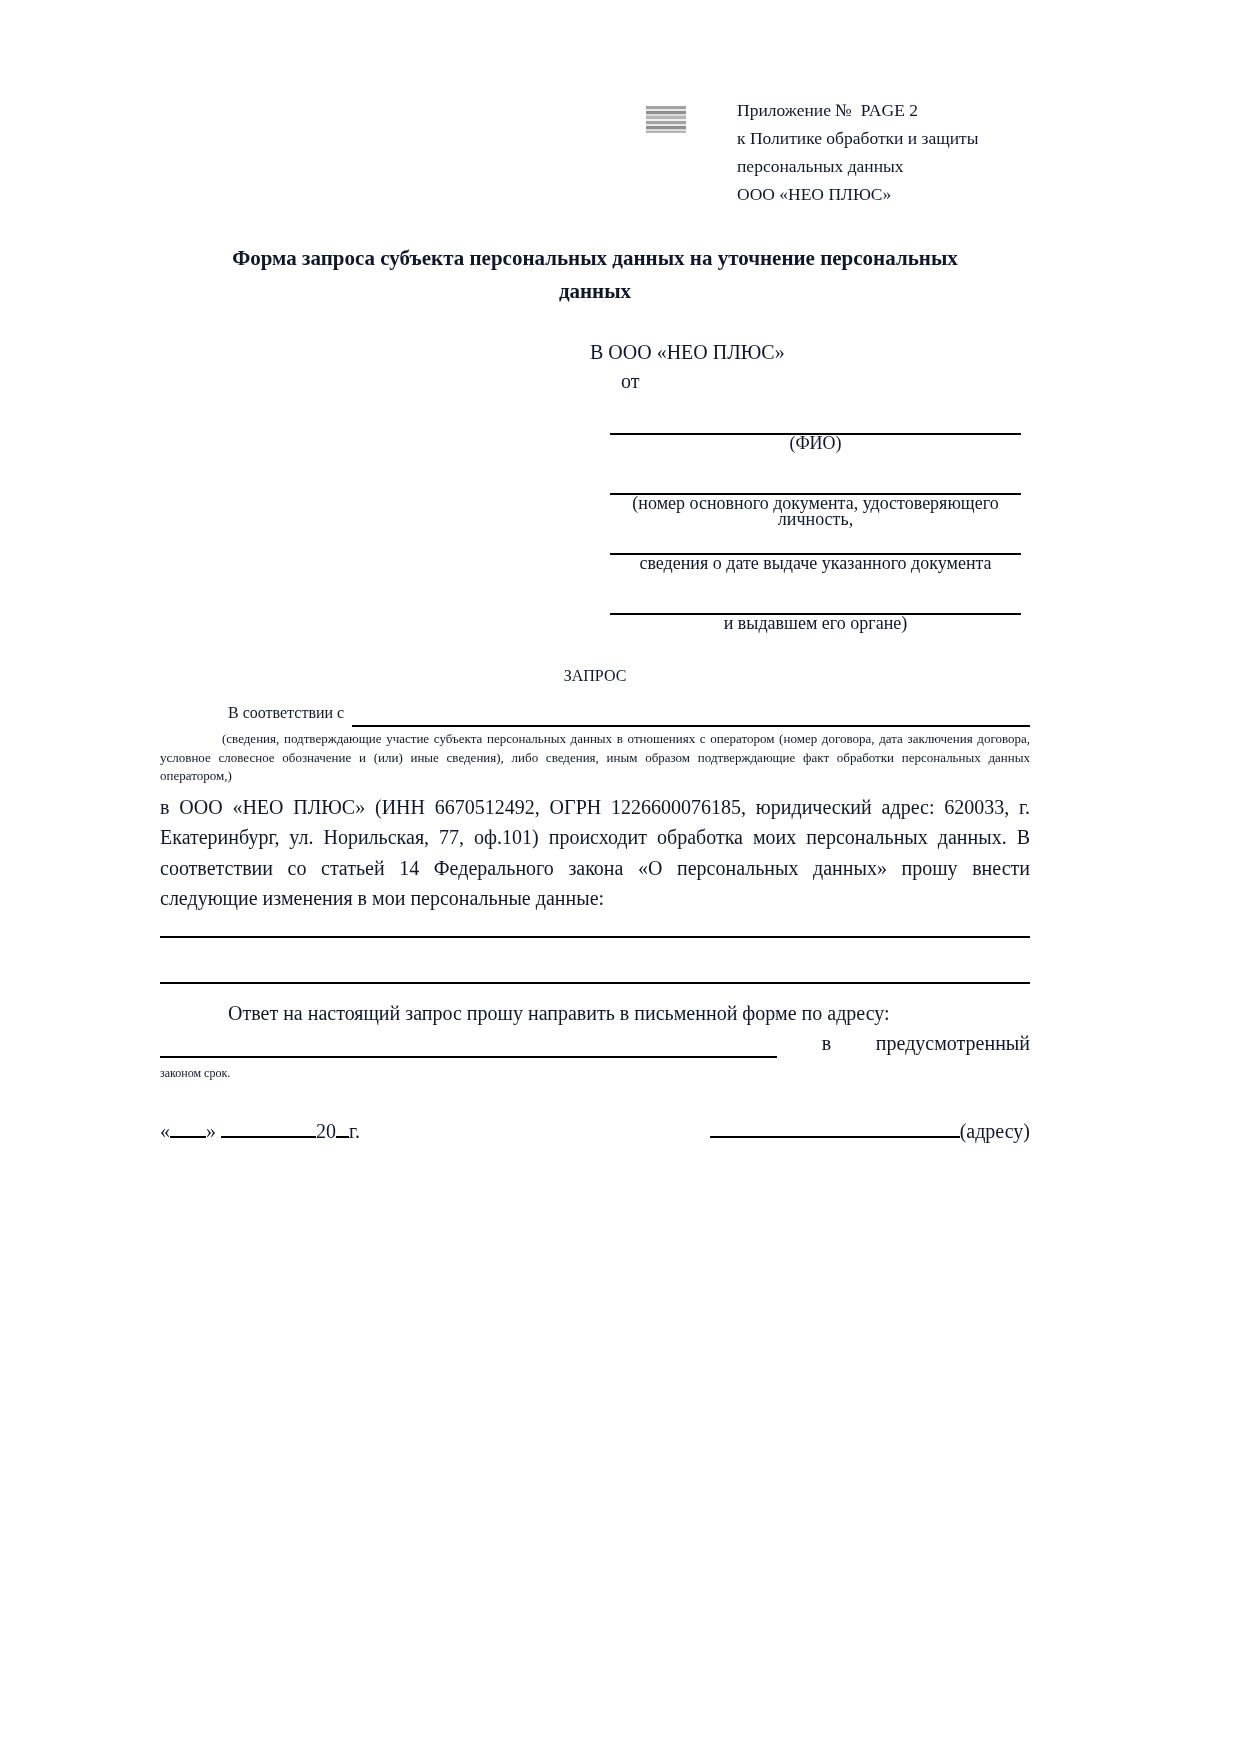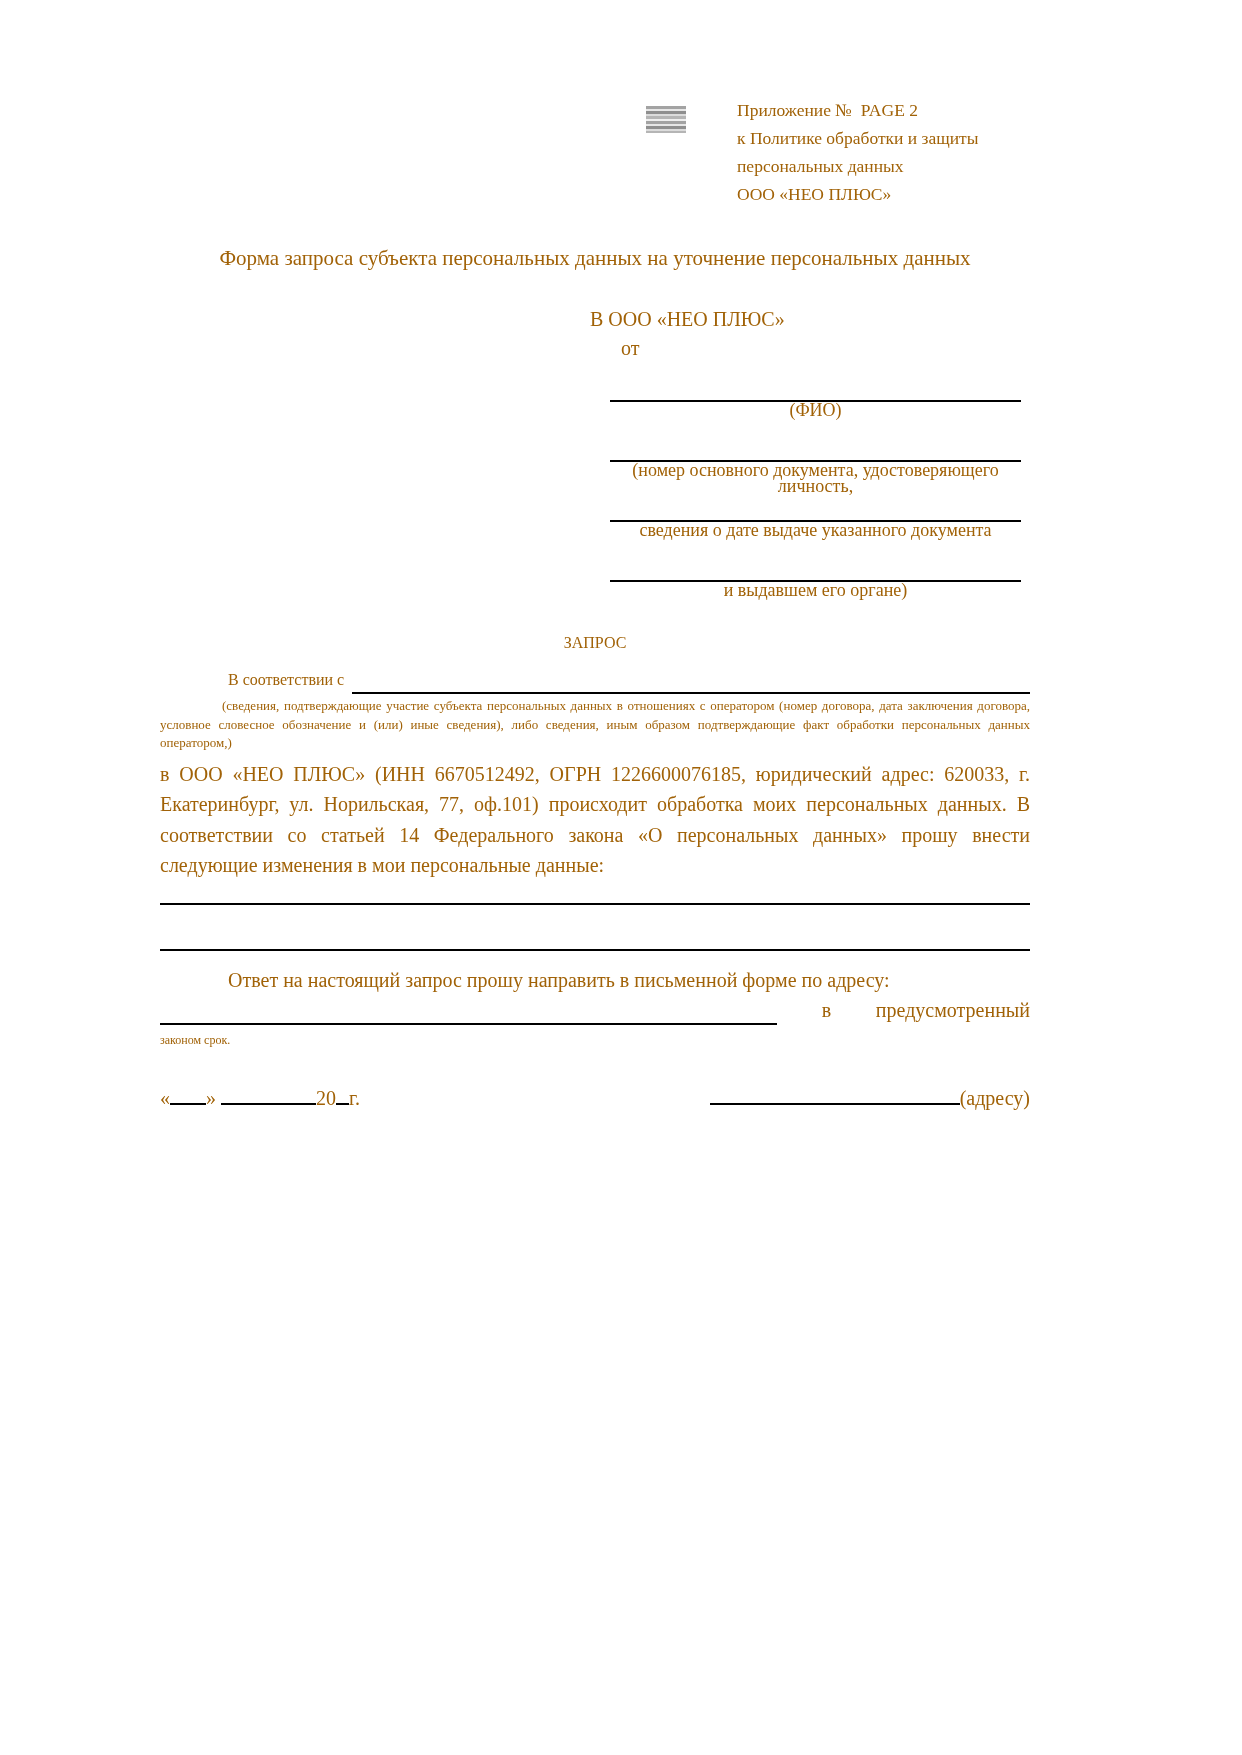--- a/index.html
+++ b/index.html
@@ -1,41 +1,41 @@
 <!DOCTYPE html>
 <html><head>
 <meta charset="utf-8">
 <style>
   html,body { margin:0; padding:0; background:#ffffff; }
   .page {
     position:relative;
     width:1242px; height:1755px;
     background:#ffffff;
-    color:#a16207;
+    color:#0f172a;
     font-family:"Liberation Serif", "DejaVu Serif", serif;
     overflow:hidden;
   }
   .content { position:absolute; left:160px; top:0; width:870px; }
 
   
   .header-row { position:relative; padding-top:96px; height:118px; }
   .img-ph {
     position:absolute; left:486px; top:106px;
     width:40px; height:27px;
     background:repeating-linear-gradient(180deg,
       #a3a3a3 0 3px, #e7e7e7 3px 5px, #8f8f8f 5px 8px,
       #dcdcdc 8px 10px, #b5b5b5 10px 13px, #efefef 13px 15px);
   }
   .header-text { margin-left:577px; font-size:17.5px; line-height:28px; }
   .header-text div { white-space:pre-wrap; }
 
   
   .title {
     margin:28px auto 0 auto; max-width:800px;
-    text-align:center; font-weight:normal; font-size:21px; line-height:33px;
+    text-align:center; font-weight:bold; font-size:21px; line-height:33px;
   }
 
   
   .addr { margin-top:30px; margin-left:430px; font-size:20px; line-height:29px; }
   .addr-from { margin-left:31px; }
 
   .fields { margin-left:450px; width:411px; }
   .field-line { height:37px; border-bottom:2px solid #000; }
   .field-line.tall { height:41px; }
   .field-caption {

